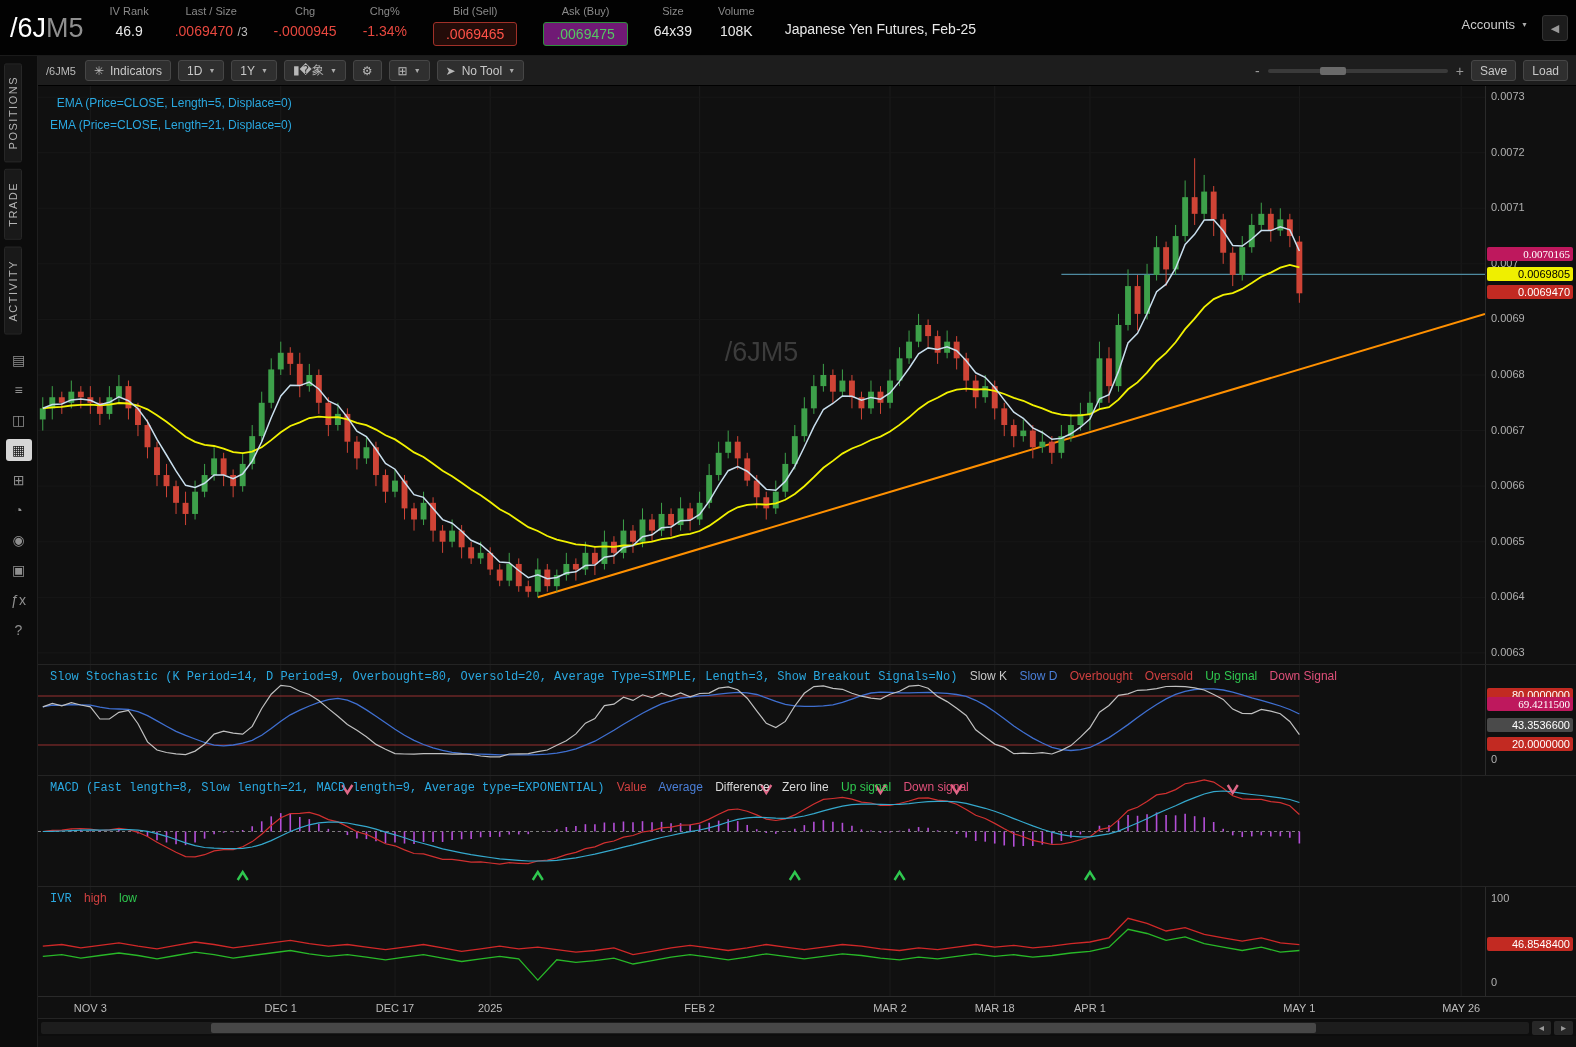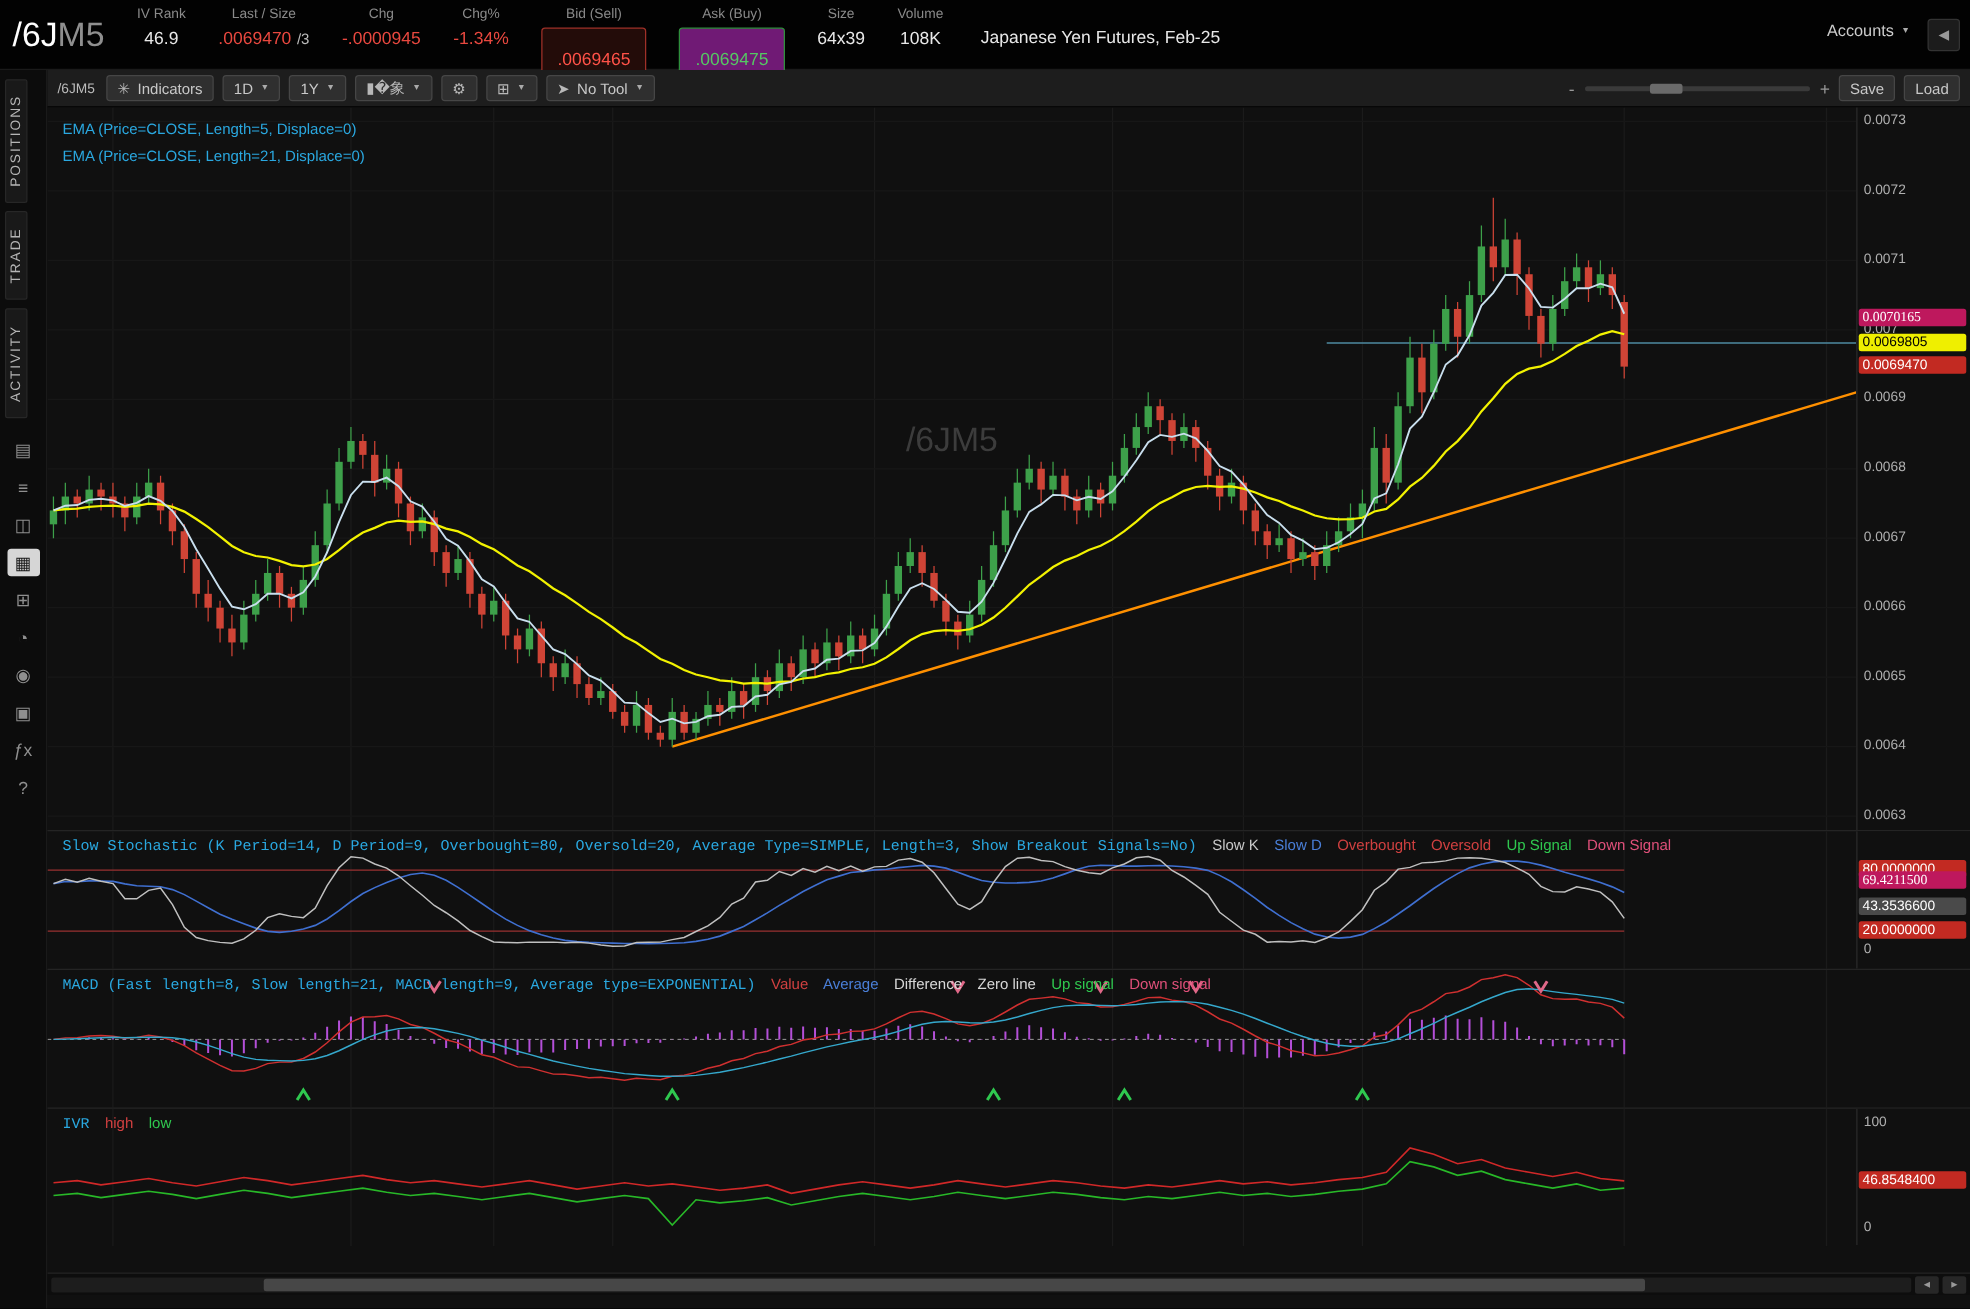--- a/index.html
+++ b/index.html
@@ -8,21 +8,21 @@
 
 
 .header{position:absolute;left:0;top:0;width:1576px;height:56px;background:#020202;display:flex;align-items:flex-start;padding:5px 8px 0 10px;border-bottom:1px solid #1a1a1a;}
 .sym{font-size:27px;color:#fff;margin:8px 26px 0 0;font-weight:400;}
 .sym .suffix{color:#8f8f8f;}
 .hfield{margin-right:26px;text-align:center;}
 .hlabel{font-size:11px;color:#8a8a8a;display:block;margin-bottom:5px;white-space:nowrap;}
 .hvalue{font-size:14px;color:#e8e8e8;white-space:nowrap;}
 .red{color:#e8483f;}
 .dim{color:#bdbdbd;font-size:12px;}
-.quotebox{border:1px solid;border-radius:3px;padding:16px 12px;font-size:14px;display:inline-block;}
+.quotebox{border:1px solid;border-radius:3px;padding:3px 12px;font-size:14px;display:inline-block;}
 .bidbox{border-color:#a03028;background:#230c09;color:#ff5248;}
 .askbox{border-color:#2f8f3c;background:#701a75;color:#55c763;}
 .hdesc{font-size:14px;color:#e8e8e8;margin:16px 0 0 4px;white-space:nowrap;}
 .accounts{margin-left:auto;margin-top:12px;font-size:13px;color:#ccc;display:flex;align-items:center;gap:6px;cursor:default;}
 .collapse-btn{width:26px;height:26px;margin:10px 0 0 14px;background:#1c1c1c;border:1px solid #333;border-radius:3px;color:#999;font-size:11px;text-align:center;line-height:24px;}
 
 
 .sidebar{position:absolute;left:0;top:56px;width:38px;bottom:0;background:#0c0c0c;border-right:1px solid #1f1f1f;}
 .vtab{writing-mode:vertical-rl;transform:rotate(180deg);color:#b5b5b5;font-size:11px;letter-spacing:1.5px;background:#191919;border:1px solid #272727;margin:7px 4px;padding:12px 2px;text-align:center;border-radius:2px;cursor:default;}
 .side-icons{margin-top:14px;}
@@ -34,21 +34,21 @@
 .toolbar{position:absolute;left:0;top:0;width:100%;height:30px;background:#1d1d1d;border-bottom:1px solid #000;display:flex;align-items:center;gap:7px;padding:0 8px;}
 .tb-sym{font-size:11px;color:#bbb;margin-right:2px;}
 .tbtn{background:#2f2f2f;border:1px solid #464646;border-radius:3px;color:#c8c8c8;font-size:12px;padding:2px 8px;display:inline-flex;align-items:center;gap:6px;height:21px;cursor:default;white-space:nowrap;}
 .caret{font-size:7px;color:#aaa;}
 .ticon{font-size:12px;color:#b8b8b8;}
 .zoomctl{margin-left:auto;display:flex;align-items:center;gap:8px;color:#999;font-size:14px;}
 .zoom-track{width:180px;height:4px;background:#3a3a3a;border-radius:2px;position:relative;}
 .zoom-thumb{position:absolute;left:52px;top:-2px;width:26px;height:8px;background:#6a6a6a;border-radius:2px;}
 
 
-.panel{position:absolute;left:0;width:1538px;border-top:1px solid #242424;background:#101010;}
+.panel{position:absolute;left:0;width:1538px;border-top:1px solid #242424;background:#101010;text-align:right;}
 .main-panel{top:30px;height:578px;border-top:none;}
 .stoch-panel{top:608px;height:111px;}
 .macd-panel{top:719px;height:111px;}
 .ivr-panel{top:830px;height:110px;}
 .plot{position:absolute;left:0;top:0;width:1447px;height:100%;}
 .axis{position:absolute;right:0;top:0;width:91px;height:100%;border-left:1px solid #2a2a2a;background:#101010;}
 .tick{position:absolute;left:5px;font-size:11px;color:#b0b0b0;white-space:nowrap;}
 .bubble{position:absolute;left:1px;width:86px;font-size:11px;padding:1px 3px;border-radius:2px;color:#fff;white-space:nowrap;}
 .bubble.blue{background:#be185d;font-family:Liberation Serif, serif;}
 .bubble.yellow{background:#efef00;color:#000;}
@@ -740,20 +740,32 @@
           <span class="lg">low</span>
         </div>
       </div>
       <div class="axis" id="axis-ivr">
           <div class="tick" style="top: 4.69231px;">100</div>
           <div class="bubble red" style="top: 49.6613px;">46.8548400</div>
           <div class="tick" style="top: 89.3077px;">0</div>
         </div>
     </div>
 
+    <div class="timeaxis" id="time-axis">
+        <div class="tlabel" style="left: 52.3586px;">NOV 3</div>
+        <div class="tlabel" style="left: 242.753px;">DEC 1</div>
+        <div class="tlabel" style="left: 356.99px;">DEC 17</div>
+        <div class="tlabel" style="left: 452.188px;">2025</div>
+        <div class="tlabel" style="left: 661.622px;">FEB 2</div>
+        <div class="tlabel" style="left: 852.016px;">MAR 2</div>
+        <div class="tlabel" style="left: 956.734px;">MAR 18</div>
+        <div class="tlabel" style="left: 1051.93px;">APR 1</div>
+        <div class="tlabel" style="left: 1261.37px;">MAY 1</div>
+        <div class="tlabel" style="left: 1423.2px;">MAY 26</div>
+      </div>
 
     <div class="scrollbar">
       <div class="sb-track">
           <div class="sb-thumb"></div>
         </div>
       <div class="sb-btn">◂</div>
       <div class="sb-btn">▸</div>
     </div>
 
   </div>

